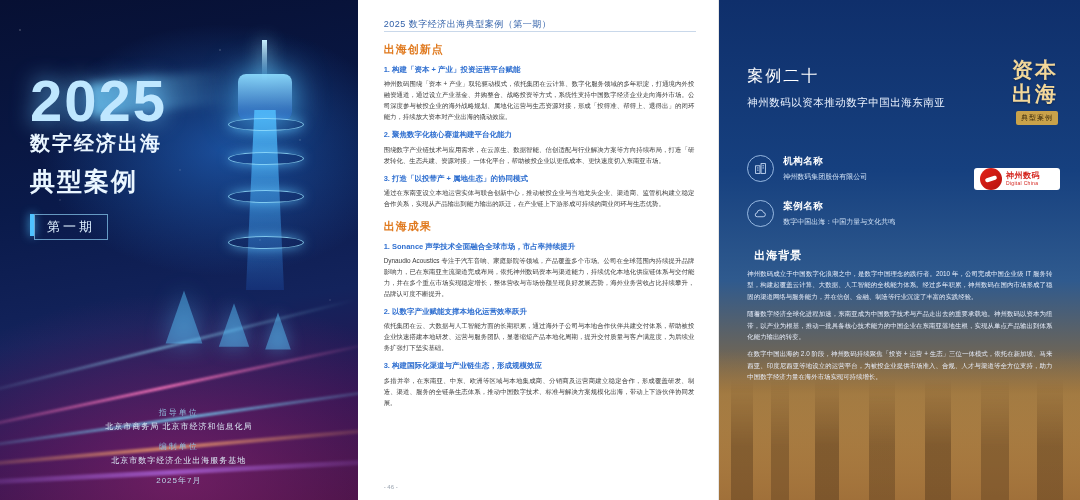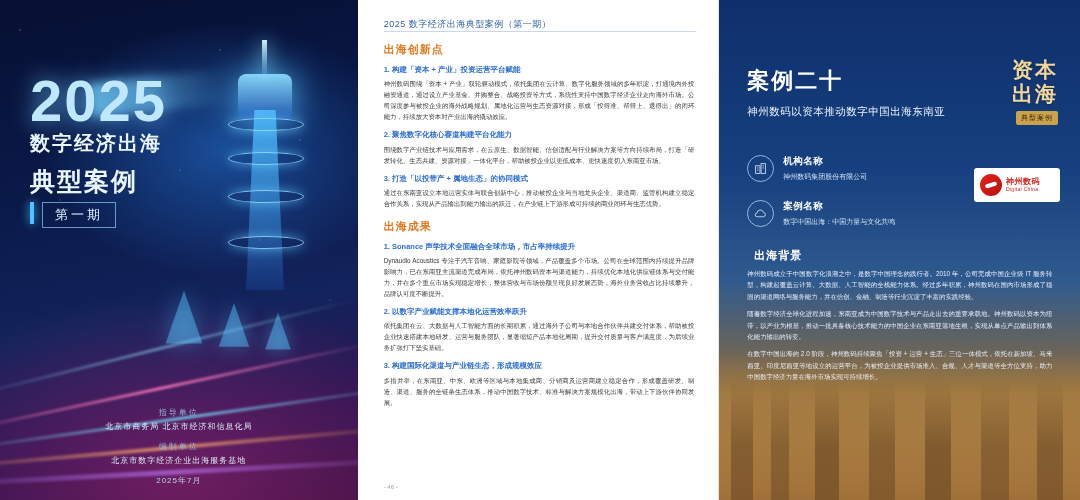--- a/index.html
+++ b/index.html
@@ -79,21 +79,21 @@
   .s2{left:218px;bottom:152px;transform:scale(.95)}
   .s3{left:262px;bottom:146px;transform:scale(.8)}
 
   .cover-text{position:absolute;left:30px;top:72px;}
   .cover-year{
     font-size:58px;font-weight:bold;letter-spacing:2px;line-height:1;
     color:#bfe7ff;text-shadow:0 0 22px rgba(110,200,255,.85);
   }
   .cover-title1{margin-top:0;font-size:20px;font-weight:bold;color:#eaf6ff;letter-spacing:2px;}
   .cover-title2{margin-top:8px;font-size:25px;font-weight:bold;color:#eaf6ff;letter-spacing:2px;}
-  .issue-wrap{margin-top:4px;display:flex;align-items:flex-start;gap:8px;}
+  .issue-wrap{margin-top:16px;display:flex;align-items:flex-start;}
   .issue-bar{width:4px;height:22px;background:#4fc3ff;box-shadow:0 0 10px #4fc3ff;}
   .issue-box{
     border:1px solid rgba(150,220,255,.65);padding:3px 12px;font-size:13px;color:#dff1ff;letter-spacing:3px;
   }
   .cover-credits{
     position:absolute;left:0;right:0;bottom:14px;text-align:center;color:#cfe4f5;
   }
   .cc-label{font-size:8px;color:#8fb6d8;letter-spacing:2px;margin-bottom:3px;}
   .cc-orgs{font-size:8px;color:#dceaf6;letter-spacing:1px;margin-bottom:9px;}
   .cc-date{font-size:8px;color:#bcd5e8;margin-top:2px;letter-spacing:1px;}
@@ -129,35 +129,35 @@
     background:
       linear-gradient(90deg,transparent 0 12px,rgba(90,60,30,.45) 12px 34px,transparent 34px 52px,
       rgba(90,60,30,.4) 52px 70px,transparent 70px 96px,rgba(90,60,30,.5) 96px 120px,
       transparent 120px 150px,rgba(90,60,30,.42) 150px 176px,transparent 176px 206px,
       rgba(90,60,30,.5) 206px 232px,transparent 232px 262px,rgba(90,60,30,.4) 262px 290px,
       transparent 290px 318px,rgba(90,60,30,.45) 318px 344px,transparent 344px 361px);
     mask-image:linear-gradient(180deg,rgba(0,0,0,0),rgba(0,0,0,1) 55%);
     -webkit-mask-image:linear-gradient(180deg,rgba(0,0,0,0),rgba(0,0,0,1) 55%);
   }
   .case-head{position:absolute;left:28px;top:66px;}
-  .case-no{font-size:22px;font-weight:bold;color:#ffffff;letter-spacing:2px;}
+  .case-no{font-size:16px;font-weight:normal;color:#ffffff;letter-spacing:2px;}
   .case-sub{margin-top:9px;font-size:10.5px;color:#eaf2ff;letter-spacing:.5px;}
   .gold-badge{
     position:absolute;right:22px;top:58px;text-align:right;
   }
   .gold-badge .gl{
     font-size:21px;font-weight:bold;letter-spacing:2px;line-height:1.15;
     color:#f2d79a;text-shadow:0 1px 2px rgba(0,0,0,.3);
   }
   .gold-badge .stamp{
     display:inline-block;margin-top:5px;background:#c9a24a;color:#3a2a0c;
     font-size:7px;padding:2px 5px;letter-spacing:1px;border-radius:2px;
   }
   .logo-chip{
-    position:absolute;right:20px;top:168px;width:86px;height:34px;background:#fff;border-radius:3px;
+    position:absolute;right:20px;top:168px;width:86px;height:22px;background:#fff;border-radius:3px;
     display:flex;align-items:center;gap:4px;padding:0 6px;box-sizing:border-box;
   }
   .logo-mark{width:22px;height:22px;border-radius:50%;background:linear-gradient(135deg,#e2231a,#b8110c);position:relative;flex:0 0 auto;}
   .logo-mark::after{content:"";position:absolute;left:5px;top:9px;width:12px;height:4px;background:#fff;border-radius:2px;transform:rotate(-18deg);}
   .logo-txt{line-height:1.1}
   .logo-cn{font-size:8px;font-weight:bold;color:#d4231c;letter-spacing:.5px;}
   .logo-en{font-size:5px;color:#d4231c;letter-spacing:.3px;}
 
   .info-list{position:absolute;left:28px;top:155px;width:215px;}
   .info-row{display:flex;align-items:flex-start;gap:9px;margin-bottom:17px;}

